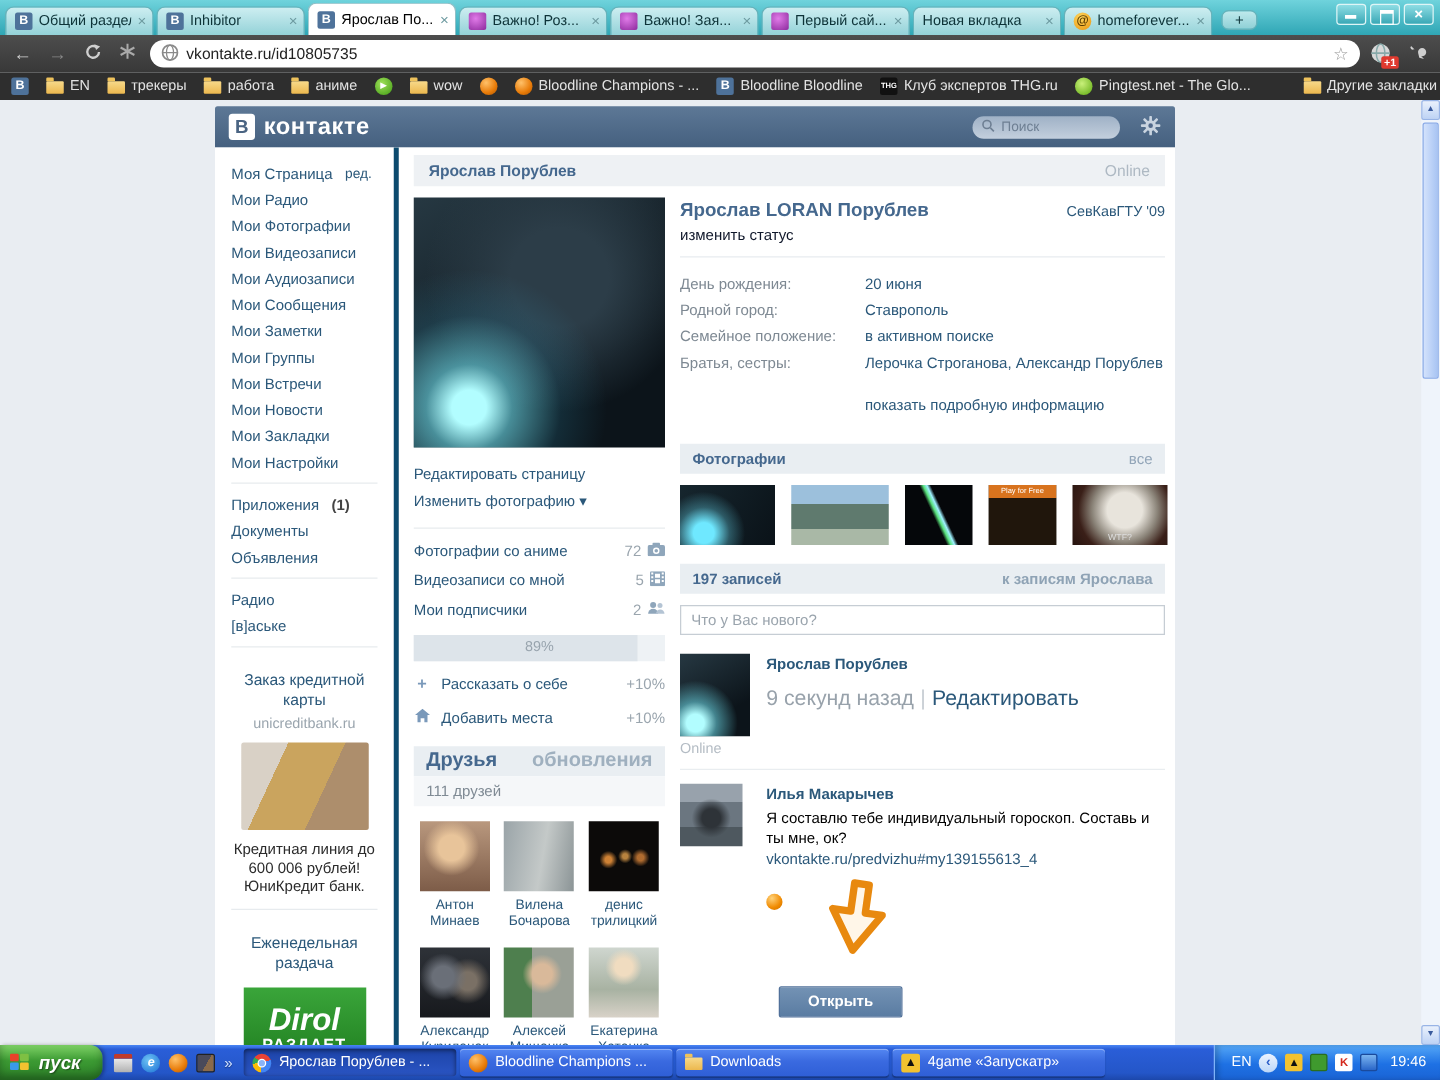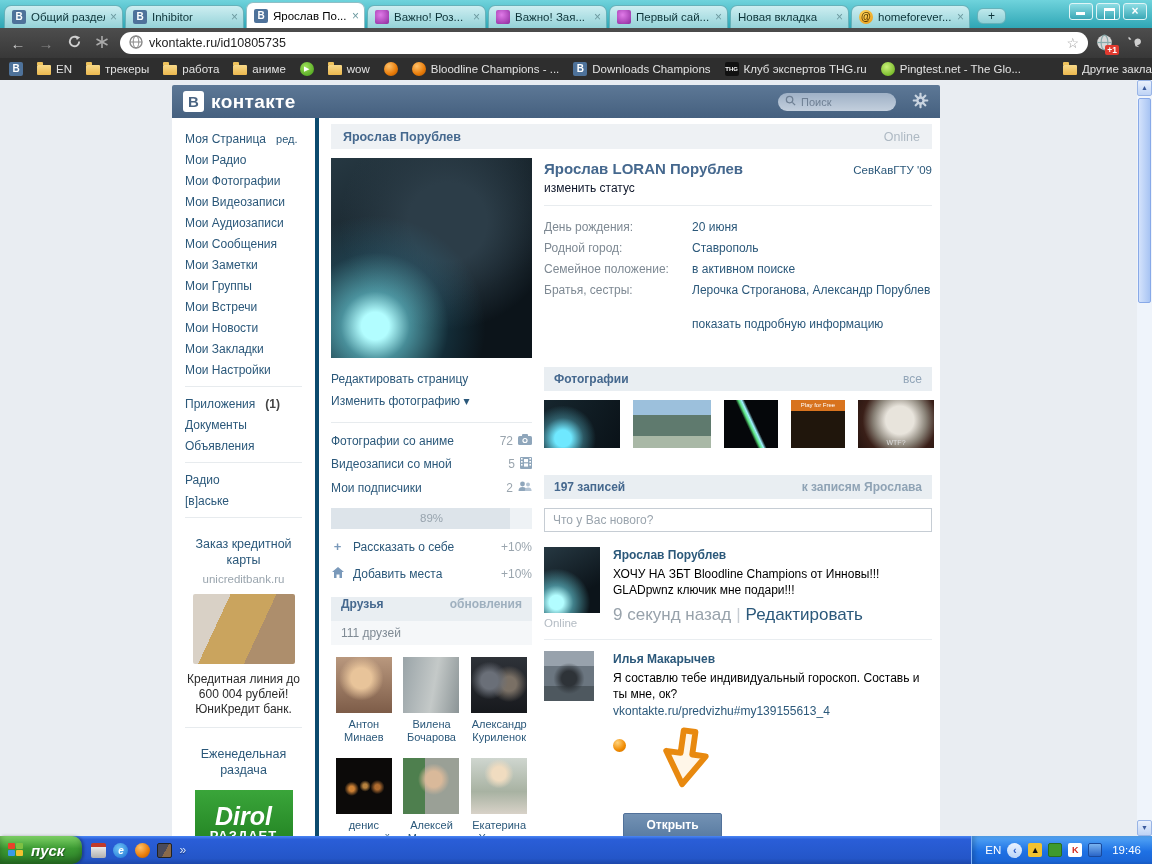--- a/index.html
+++ b/index.html
@@ -101,21 +101,21 @@
   .counter-row{display:flex;align-items:center;padding:4.5px 0;font-size:12px;cursor:pointer}
   .counter-row .lbl{color:#2b587a;flex:1}
   .counter-row .val{color:#9aa5ae;margin-right:5px}
   .progress{height:21px;background:#eef2f5;margin:9px 0 4px;position:relative;font-size:11.5px;color:#98a4ae;text-align:center;line-height:21px}
   .progress-fill{position:absolute;left:0;top:0;bottom:0;background:#dde4ea}
   .progress span{position:relative;z-index:1}
   .action-row{display:flex;align-items:flex-end;gap:9px;padding:6px 0;font-size:12px;cursor:pointer}
   .action-row .lbl{color:#2b587a}
   .action-row .bonus{margin-left:auto;color:#9aa5ae}
   .aicon{width:13px;text-align:center;color:#7a99ba;font-weight:bold;font-size:13px}
-  .friends-head{height:24px;background:#e9eef2;display:flex;padding:0 10px;font-size:12px;margin-top:10px}
+  .friends-head{height:24px;background:#e9eef2;display:flex;align-items:center;padding:0 10px;font-size:16px;margin-top:10px}
   .friends-head .t{font-weight:bold;color:#45688e}
   .friends-head .upd{margin-left:auto;color:#9fb0bf;font-weight:bold}
   .friends-count{padding:5px 10px;background:#f5f7f9;color:#7f8a94;font-size:12px}
   .friends-grid{display:grid;grid-template-columns:repeat(3,1fr);gap:14px 6px;padding:12px 2px;text-align:center}
   .friend{cursor:pointer}
   .friend-photo{width:56px;height:56px;margin:0 auto}
   .friend-name{font-size:11px;color:#2b587a;line-height:13px;margin-top:5px}
   .f1{background:radial-gradient(circle at 45% 38%,#e8c49a 0 22%,transparent 48%),linear-gradient(#b9987e,#7d5c48)}
   .f2{background:linear-gradient(100deg,#9aa4a8,#c4c9c8 55%,#8b9496)}
   .f3{background:radial-gradient(circle at 33% 42%,#6a6f78 0 17%,transparent 38%),radial-gradient(circle at 68% 48%,#7a7065 0 15%,transparent 38%),linear-gradient(#2e3238,#17191d)}
@@ -126,21 +126,21 @@
   .profile-head{display:flex;align-items:baseline;margin-top:2px}
   .profile-name{font-weight:bold;font-size:15px;color:#45688e;flex:1}
   .profile-uni{font-size:11.5px;color:#2b587a}
   .status-link{color:#0f172a;font-size:12px;margin:4px 0 10px;display:inline-block}
   .info-divider{border-top:1px solid #e8ecef;margin-bottom:10px}
   .field{display:flex;font-size:12px;padding:3.5px 0}
   .field .lbl{width:148px;color:#7e8993;flex:none}
   .field .val{color:#2b587a}
   .show-more{margin:13px 0 16px 148px;display:inline-block}
 
-  .section-head{height:24px;background:#e9eef2;display:flex;align-items:center;padding:0 10px;font-size:12px;margin-top:16px}
+  .section-head{height:24px;background:#e9eef2;display:flex;align-items:center;padding:0 10px;font-size:12px;margin-top:4px}
   .section-head .t{font-weight:bold;color:#45688e}
   .section-head .r{margin-left:auto;color:#92a5b8;cursor:pointer}
   .photos-row{display:flex;gap:13px;align-items:center;padding:9px 0 11px}
   .ph{height:48px;flex:none;position:relative;cursor:pointer}
   .ph1{width:76px;background:radial-gradient(circle at 25% 80%,#6fe8ff 0 12%,rgba(111,232,255,.3) 30%,transparent 48%),linear-gradient(120deg,#16262e,#0a1218)}
   .ph2{width:78px;background:linear-gradient(#9cc0dc 0 32%,#5f7a6e 32% 74%,#a9b8a6 74%)}
   .ph3{width:54px;background:linear-gradient(65deg,transparent 44%,#58e07a 48%,#9ff0ff 52%,transparent 56%),#05070a}
   .ph4{width:54px;background:linear-gradient(#d8731e 0 22%,#20160c 22%),#1a1208}
   .ph5{width:76px;background:radial-gradient(circle at 55% 42%,#e8e4dc 0 28%,#8a8378 52%,#3a1f18 74%,#26140f)}
   .ph-cap-top{position:absolute;top:2px;left:0;right:0;text-align:center;font-size:6px;color:#fff;white-space:nowrap;overflow:hidden}
@@ -321,21 +321,21 @@
     </span>
   <span class="bm">
       <span class="fav fav-ball"></span>
     </span>
   <span class="bm">
       <span class="fav fav-ball"></span>
       <span>Bloodline Champions - ...</span>
     </span>
   <span class="bm">
       <span class="fav fav-vk">B</span>
-      <span>Downloads Champions</span>
+      <span>Bloodline Bloodline</span>
     </span>
   <span class="bm">
       <span class="fav fav-thg">THG</span>
       <span>Клуб экспертов THG.ru</span>
     </span>
   <span class="bm">
       <span class="fav fav-green"></span>
       <span>Pingtest.net - The Glo...</span>
     </span>
   <span class="bm-spacer"></span>
@@ -405,21 +405,21 @@
         <a>Объявления</a>
         <div class="nav-divider"></div>
         <a>Радио</a>
         <a>[в]аське</a>
         <div class="nav-divider"></div>
 
         <div class="ad">
           <a class="ad-title">Заказ кредитной карты</a>
           <div class="ad-domain">unicreditbank.ru</div>
           <div class="ad-img-card"></div>
-          <div class="ad-text">Кредитная линия до 600 004 рублей! ЮниКредит банк.</div>
+          <div class="ad-text">Кредитная линия до 600 006 рублей! ЮниКредит банк.</div>
         </div>
         <div class="nav-divider" style="margin-top:10px"></div>
         <div class="ad">
           <a class="ad-title">Еженедельная раздача</a>
           <div class="ad-img-dirol">
             <span class="dirol-1">Dirol</span>
             <span class="dirol-2">РАЗДАЕТ</span>
           </div>
 
         </div>
@@ -502,26 +502,26 @@
             <div class="friends-grid">
               <div class="friend">
                 <div class="friend-photo f1"></div>
                 <div class="friend-name"><a style="color:#2b587a;display:block">Антон</a><a style="color:#2b587a">Минаев</a></div>
               </div>
               <div class="friend">
                 <div class="friend-photo f2"></div>
                 <div class="friend-name"><a style="color:#2b587a;display:block">Вилена</a><a style="color:#2b587a">Бочарова</a></div>
               </div>
               <div class="friend">
+                <div class="friend-photo f4"></div>
+                <div class="friend-name"><a style="color:#2b587a;display:block">денис</a><a style="color:#2b587a">трилицкий</a></div>
+              </div>
+              <div class="friend">
                 <div class="friend-photo f3"></div>
                 <div class="friend-name"><a style="color:#2b587a;display:block">Александр</a><a style="color:#2b587a">Куриленок</a></div>
-              </div>
-              <div class="friend">
-                <div class="friend-photo f4"></div>
-                <div class="friend-name"><a style="color:#2b587a;display:block">денис</a><a style="color:#2b587a">трилицкий</a></div>
               </div>
               <div class="friend">
                 <div class="friend-photo f5"></div>
                 <div class="friend-name"><a style="color:#2b587a;display:block">Алексей</a><a style="color:#2b587a">Мищенко</a></div>
               </div>
               <div class="friend">
                 <div class="friend-photo f6"></div>
                 <div class="friend-name"><a style="color:#2b587a;display:block">Екатерина</a><a style="color:#2b587a">Хатенко</a></div>
               </div>
             </div>
@@ -575,21 +575,20 @@
             <input class="status-input" placeholder="Что у Вас нового?" style="">
 
             
             <div class="post">
               <div class="post-avcol">
                 <div class="av-ninja"></div>
                 <div class="av-online">Online</div>
               </div>
               <div class="post-body">
                 <a class="post-author">Ярослав Порублев</a>
-                <div>ХОЧУ НА ЗБТ Bloodline Champions от Инновы!!! GLADpwnz ключик мне подари!!!</div>
                 <div class="post-meta">
                   <span>9 секунд назад</span><span class="sep c-pipe"></span><a>Редактировать</a>
                 </div>
               </div>
             </div>
 
             
             <div class="post">
               <div class="post-avcol">
                 <div class="av-man"></div>
@@ -637,20 +636,38 @@
       </span>
     <span>пуск</span>
   </div>
   <div class="quicklaunch">
     <span class="ql-ico ql-floppy"></span>
     <span class="ql-ico ql-ie c-e"></span>
     <span class="ql-ico ql-ball"></span>
     <span class="ql-ico ql-pic"></span>
     <span class="ql-more c-chev"></span>
   </div>
+  <div class="tasks">
+    <div class="task-btn active">
+      <span class="t-ico chrome-ico"></span>
+      <span class="task-label">Ярослав Порублев - ...</span>
+    </div>
+    <div class="task-btn">
+      <span class="t-ico t-ball"></span>
+      <span class="task-label">Bloodline Champions ...</span>
+    </div>
+    <div class="task-btn">
+      <span class="folder-ico"></span>
+      <span class="task-label">Downloads</span>
+    </div>
+    <div class="task-btn">
+      <span class="t-ico t-4game c-up"></span>
+      <span class="task-label">4game «Запускатр»</span>
+    </div>
+  </div>
   <div class="tray">
     <span class="tray-lang">EN</span>
     <span class="tray-chev c-lt"></span>
     <span class="tr-ico tr-4game c-up"></span>
     <span class="tr-ico tr-chip"></span>
     <span class="tr-ico tr-kasp">K</span>
     <span class="tr-ico tr-net"></span>
     <span class="tray-time">19:46</span>
   </div>
 </div>

